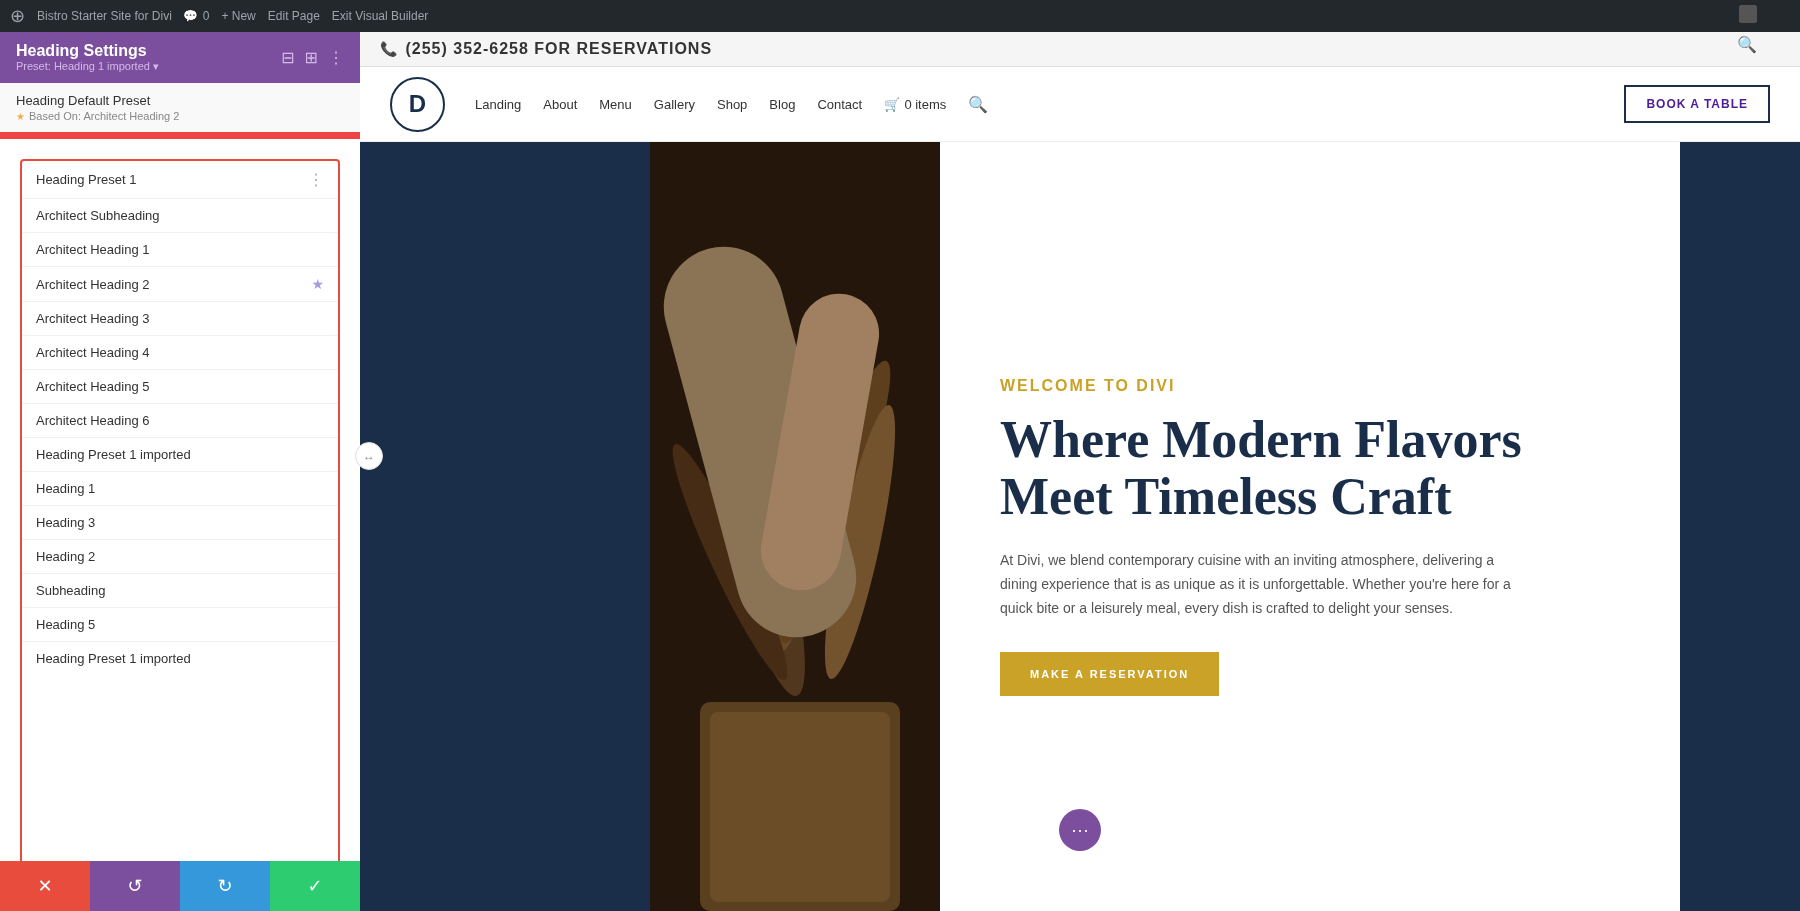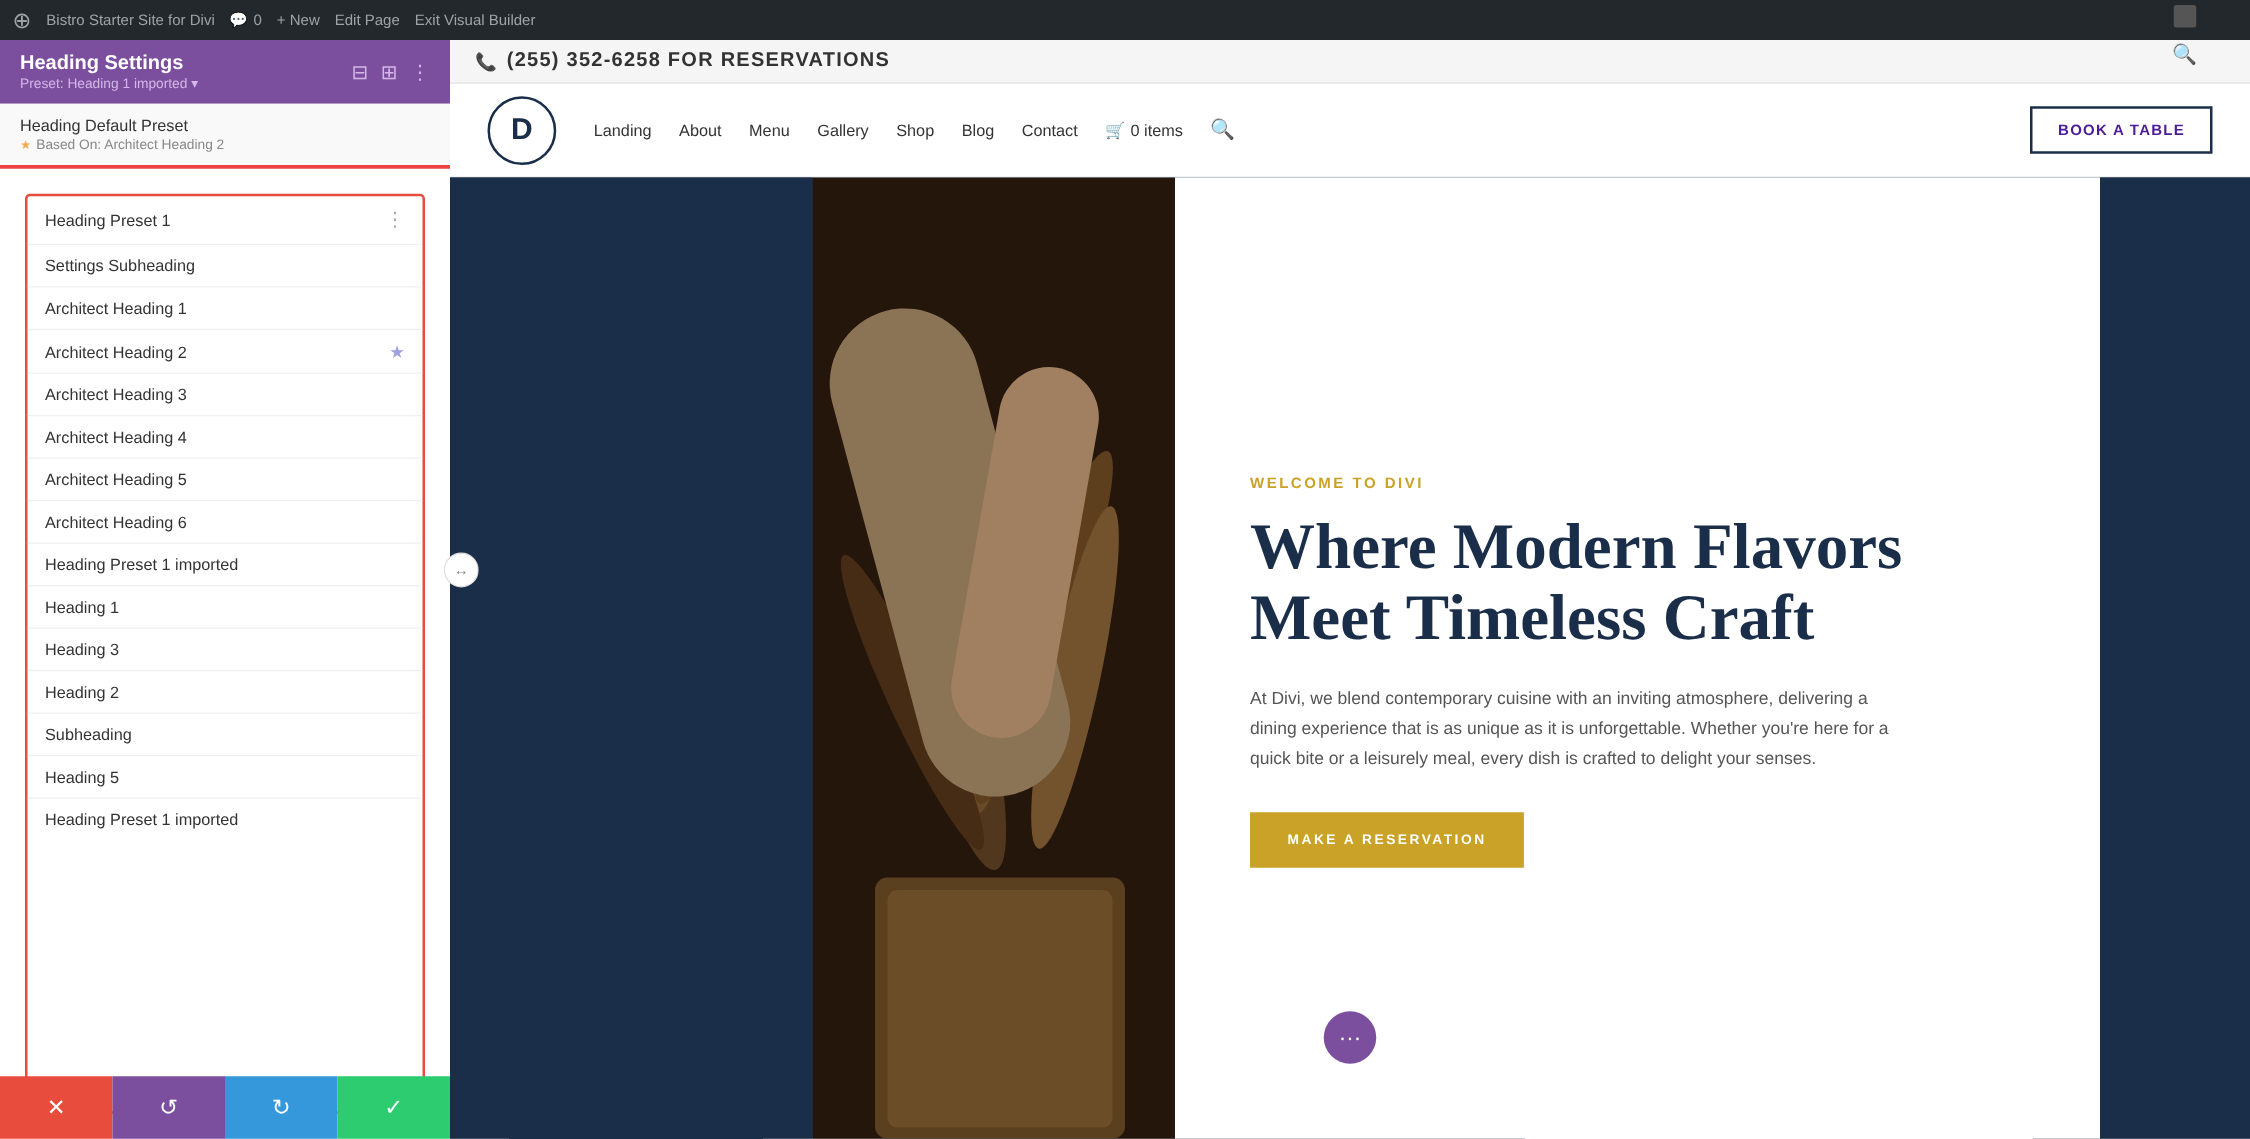--- a/index.html
+++ b/index.html
@@ -77,21 +77,21 @@
       display: flex;
       gap: 10px;
       align-items: center;
       color: #d4b8e8;
       font-size: 16px;
     }
     .panel-header-icons span { cursor: pointer; }
 
     .preset-default {
       background: #f9f9f9;
-      border-bottom: 3px solid #ef4444;
+      border-bottom: 7px solid #ef4444;
       padding: 10px 16px;
     }
     .preset-default-name {
       font-size: 13px;
       font-weight: 500;
       color: #333;
     }
     .preset-default-based {
       font-size: 11px;
       color: #888;
@@ -304,21 +304,21 @@
 
     .hero-content {
       background: #fff;
       flex: 1;
       padding: 60px 60px 40px;
       display: flex;
       flex-direction: column;
       justify-content: center;
     }
     .hero-welcome {
-      font-size: 12px;
+      font-size: 16px;
       font-weight: 700;
       letter-spacing: 2px;
       color: #c9a227;
       margin-bottom: 16px;
       text-transform: uppercase;
     }
     .hero-heading {
       font-size: 52px;
       font-weight: 800;
       color: #1a2e4a;
@@ -412,21 +412,21 @@
     </div>
   </div>
 
   <div class="preset-list-container">
     <ul class="preset-list" id="preset-list">
     <li class="preset-item">
           <span>Heading Preset 1</span>
           <span class="preset-item-dots">⋮</span>
         </li>
         <li class="preset-item">
-          <span>Settings Subheading</span>
+          <span>Architect Subheading</span>
         </li>
         <li class="preset-item">
           <span>Architect Heading 1</span>
         </li>
         <li class="preset-item">
           <span>Architect Heading 2</span>
           <span class="preset-item-star">★</span>
         </li>
         <li class="preset-item">
           <span>Architect Heading 3</span>

